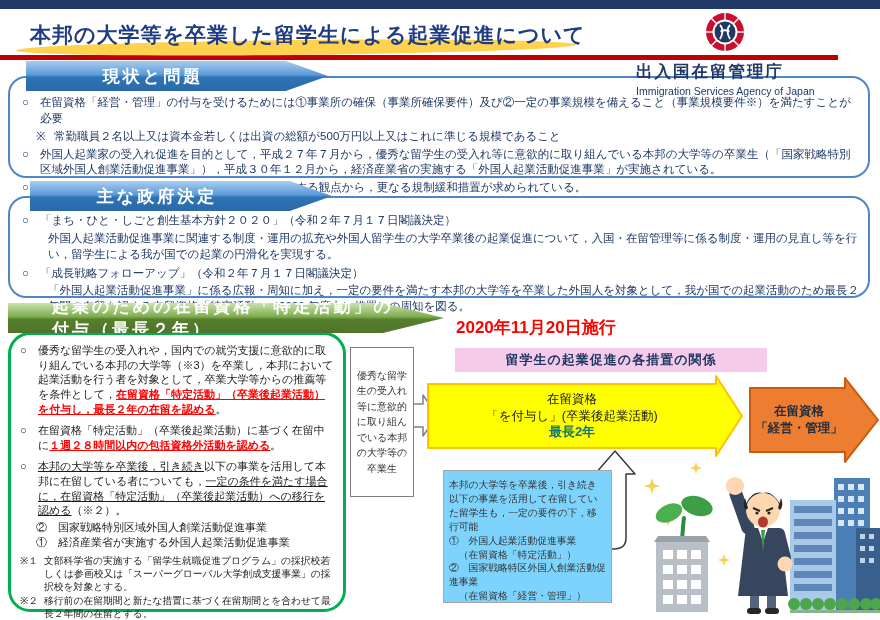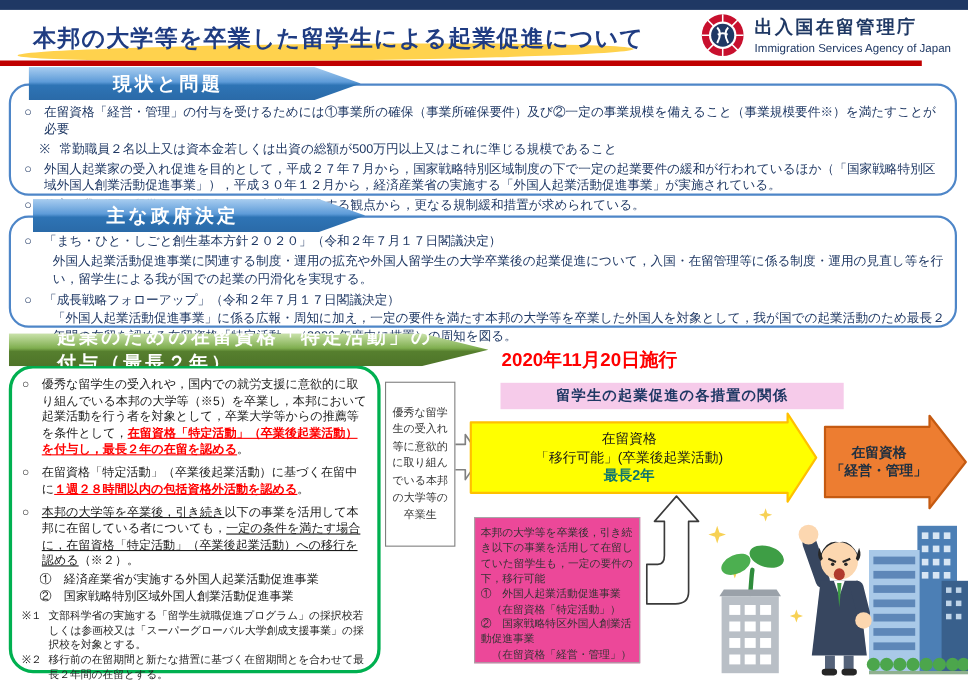--- a/index.html
+++ b/index.html
@@ -7,21 +7,21 @@
   .page { position:relative; width:880px; height:620px; background:#ffffff; overflow:hidden;
           font-family:"Liberation Sans", sans-serif; }
 
   
   .topbar  { position:absolute; left:0; top:0; width:880px; height:9px; background:#1F3864; }
   .redbar  { position:absolute; left:0; top:55px; width:838px; height:5px; background:#C00000; }
   .title   { position:absolute; left:30px; top:21px; z-index:3; font-size:21px; font-weight:bold;
              color:#1F3C82; letter-spacing:1px;font-family:Liberation Serif, serif; }
   .swoosh  { position:absolute; left:16px; top:40px; width:560px; height:15px; background:#FFD24D;
              border-radius:50%; transform:rotate(-0.6deg); z-index:2; }
-  .logo    { position:absolute; left:636px; top:11px; z-index:3; display:flex; align-items:center; gap:8px; }
+  .logo    { position:absolute; left:636px; top:11px; z-index:3; display:flex; align-items:center; gap:8px;flex-direction:column; }
   .agency-jp { font-size:16.5px; font-weight:bold; color:#1F3864; letter-spacing:2px; }
   .agency-en { font-size:10.5px; color:#1F3864; margin-top:2px; }
 
   
   .sec-box { position:absolute; background:#fff; border:2px solid #4E86C8; border-radius:18px; z-index:1; }
   .banner  { position:absolute; z-index:4; height:30px; display:flex; align-items:center; justify-content:center;
              padding-right:48px; color:#fff; font-weight:bold; font-size:17px; letter-spacing:3px;
              clip-path:polygon(0 0, 86% 0, 100% 50%, 86% 100%, 0 100%);
              filter:drop-shadow(0 1px 1px rgba(0,0,0,.35)); }
   .banner.blue  { background:linear-gradient(#A8CDF0 0%, #5D9BD8 45%, #2E74B5 55%, #2A6AA8 100%); }
@@ -56,21 +56,21 @@
   .source-box { position:absolute; left:350px; top:347px; width:64px; height:150px; background:#fff;
                 border:1.5px solid #7F7F7F; z-index:3; display:flex; align-items:center; justify-content:center;
                 font-size:10px; line-height:1.55; color:#333; text-align:center; padding:2px; }
   .yellow-arrow-label { position:absolute; left:438px; top:388px; width:268px; height:56px; z-index:3;
                  display:flex; flex-direction:column; align-items:center; justify-content:center;
                  font-size:12.5px; color:#1a1a1a; line-height:1.3; }
   .yellow-arrow-label .max2 { color:#0f766e; font-weight:bold; font-size:13px; }
   .orange-arrow-label { position:absolute; left:750px; top:396px; width:98px; height:48px; z-index:3;
                  display:flex; flex-direction:column; align-items:center; justify-content:center;
                  font-size:12.5px; font-weight:bold; color:#203040; line-height:1.35; }
-  .transfer-box { position:absolute; left:431px; top:470px; width:151px; height:133px; background:#ec4899;
+  .transfer-box { position:absolute; left:443px; top:470px; width:169px; height:133px; background:#7dd3fc;
                   border:1px solid #A6A6A6; z-index:3; padding:7px 5px; font-size:9.8px; line-height:1.42;
                   color:#333; white-space:pre-line; }
   .arrows-svg { position:absolute; left:0; top:0; width:880px; height:620px; z-index:2; pointer-events:none; }
   .illus-svg  { position:absolute; left:638px; top:456px; width:242px; height:160px; z-index:1; }
 </style>
 </head>
 <body>
 
 <div class="page">
 
@@ -109,21 +109,21 @@
     <div class="bullet">
       <span class="mk">○</span>
       <span class="tx">在留資格「経営・管理」の付与を受けるためには①事業所の確保（事業所確保要件）及び②一定の事業規模を備えること（事業規模要件※）を満たすことが必要</span>
     </div>
     <div class="bullet indent1">
       <span class="mk">※</span>
       <span class="tx">常勤職員２名以上又は資本金若しくは出資の総額が500万円以上又はこれに準じる規模であること</span>
     </div>
     <div class="bullet">
       <span class="mk">○</span>
-      <span class="tx">外国人起業家の受入れ促進を目的として，平成２７年７月から，国家戦略特別区域制度の下で一定の起業要件の緩和が行われているほか（「国家戦略特別区域外国人創業活動促進事業」），平成３０年１２月から，経済産業省の実施する「外国人起業活動促進事業」が実施されている。</span>
+      <span class="tx">外国人起業家の受入れ促進を目的として，平成２７年７月から，優秀な留学生の受入れ等に意欲的に取り組んでいる本邦の大学等の卒業生（「国家戦略特別区域外国人創業活動促進事業」），平成３０年１２月から，経済産業省の実施する「外国人起業活動促進事業」が実施されている。</span>
     </div>
     <div class="bullet">
       <span class="mk">○</span>
       <span class="tx">他方，我が国に留学する外国人による起業を促進する観点から，更なる規制緩和措置が求められている。</span>
     </div>
   </div>
 
   <div class="sec-box" style="left:8px; top:196px; width:862px; height:102px;"></div>
   <div class="banner blue" style="left:30px; top:181px; width:302px;">
     <span>主な政府決定</span>
@@ -142,32 +142,32 @@
   </div>
 
   <div class="banner green" style="left:8px; top:303px; width:436px;padding-left:44px;">
     <span>起業のための在留資格「特定活動」の付与（最長２年）</span>
   </div>
   <div class="effective-date">2020年11月20日施行</div>
   <div class="green-box"></div>
   <div class="measure-content">
     <div class="bullet">
       <span class="mk">○</span>
-      <span class="tx"><span>優秀な留学生の受入れや，国内での就労支援に意欲的に取り組んでいる本邦の大学等（※5）を卒業し，本邦において起業活動を行う者を対象として，卒業大学等からの推薦等を条件として，</span><span class="red-ul">在留資格「特定活動」（卒業後起業活動）を付与し，最長２年の在留を認める</span><span>。</span></span>
+      <span class="tx"><span>優秀な留学生の受入れや，国内での就労支援に意欲的に取り組んでいる本邦の大学等（※3）を卒業し，本邦において起業活動を行う者を対象として，卒業大学等からの推薦等を条件として，</span><span class="red-ul">在留資格「特定活動」（卒業後起業活動）を付与し，最長２年の在留を認める</span><span>。</span></span>
     </div>
     <div class="bullet">
       <span class="mk">○</span>
       <span class="tx"><span>在留資格「特定活動」（卒業後起業活動）に基づく在留中に</span><span class="red-ul">１週２８時間以内の包括資格外活動を認める</span><span>。</span></span>
     </div>
     <div class="bullet" style="margin-bottom:2px;">
       <span class="mk">○</span>
       <span class="tx"><span class="blk-ul">本邦の大学等を卒業後，引き続き</span><span>以下の事業を活用して本邦に在留している者についても，</span><span class="blk-ul">一定の条件を満たす場合に，在留資格「特定活動」（卒業後起業活動）への移行を認める</span><span>（※２）。</span></span>
     </div>
+    <div class="m-item">②　国家戦略特別区域外国人創業活動促進事業</div>
     <div class="m-item">①　経済産業省が実施する外国人起業活動促進事業</div>
-    <div class="m-item">②　国家戦略特別区域外国人創業活動促進事業</div>
     <div class="notes">
       <div class="note-row">
         <span class="nmk">※１</span>
         <span class="ntx">文部科学省の実施する「留学生就職促進プログラム」の採択校若しくは参画校又は「スーパーグローバル大学創成支援事業」の採択校を対象とする。</span>
       </div>
       <div class="note-row">
         <span class="nmk">※２</span>
         <span class="ntx">移行前の在留期間と新たな措置に基づく在留期間とを合わせて最長２年間の在留とする。</span>
       </div>
     </div>
@@ -182,21 +182,21 @@
 
     <path d="M428 384 H716 V376 L742 416 L716 456 V448 H428 Z" fill="#FFFF00" stroke="#FFC000" stroke-width="2" stroke-linejoin="round"></path>
 
     <path d="M750 388 H845 V378 L878 420 L845 462 V452 H750 Z" fill="#ED7D31" stroke="#C55A11" stroke-width="2" stroke-linejoin="round"></path>
 
     <path d="M615 451 L635 474 L626 474 L626 538 Q626 549 614 549 L588 549 L588 513 L598 513 Q604 513 604 505 L604 474 L595 474 Z" fill="#ffffff" stroke="#3a3a3a" stroke-width="1.5" stroke-linejoin="round"></path>
   </svg>
 
   <div class="yellow-arrow-label">
     <div>在留資格</div>
-    <div>「移行可能」(卒業後起業活動)</div>
+    <div>「を付与し」(卒業後起業活動)</div>
     <div class="max2">最長2年</div>
   </div>
   <div class="orange-arrow-label">
     <div>在留資格</div>
     <div>「経営・管理」</div>
   </div>
   <div class="transfer-box">本邦の大学等を卒業後，引き続き以下の事業を活用して在留していた留学生も，一定の要件の下，移行可能
 ①　外国人起業活動促進事業
 　（在留資格「特定活動」）
 ②　国家戦略特区外国人創業活動促進事業

